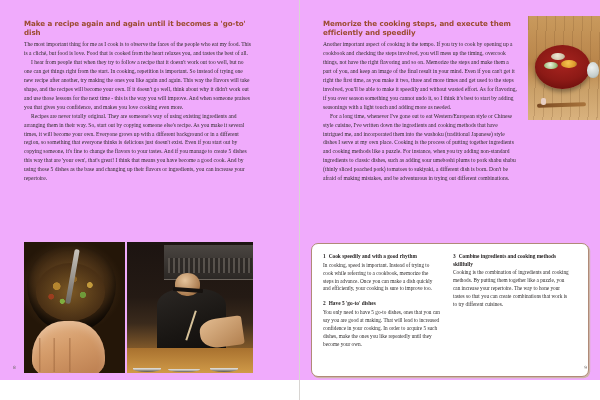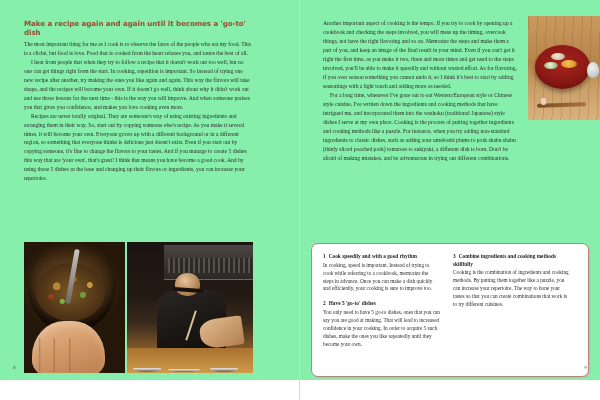--- a/index.html
+++ b/index.html
@@ -26,21 +26,21 @@
     top: 0;
     width: 1px;
     height: 400px;
     background: #d8d5d2;
   }
   .page {
     position: absolute;
     top: 0;
     height: 380px;
     box-sizing: border-box;
-    background: #86efac;
+    background: #f0abfc;
     padding-left: 12px;
   }
   .page-left  { left: 0;    width: 299px; }
   .page-right { left: 300px; width: 300px; }
 
   
   .chapter-heading {
     color: #9a4a2e;
     font-family: "DejaVu Sans", sans-serif;
     font-size: 7.1px;
@@ -369,20 +369,21 @@
     </div>
 
     <div class="folio folio-left">8</div>
   </div>
 
   <div class="gutter"></div>
 
   <div class="page page-right">
 
     <div class="right-inner">
+      <h2 class="chapter-heading">Memorize the cooking steps, and execute them efficiently and speedily</h2>
 
       <div class="body-col">
         <p>Another important aspect of cooking is the tempo. If you try to cook by opening up a cookbook and checking the steps involved, you will mess up the timing, overcook things, not have the right flavoring and so on. Memorize the steps and make them a part of you, and keep an image of the final result in your mind. Even if you can't get it right the first time, as you make it two, three and more times and get used to the steps involved, you'll be able to make it speedily and without wasted effort. As for flavoring, if you over season something you cannot undo it, so I think it's best to start by adding seasonings with a light touch and adding more as needed.</p>
         <p class="indent">For a long time, whenever I've gone out to eat Western/European style or Chinese style cuisine, I've written down the ingredients and cooking methods that have intrigued me, and incorporated them into the washoku (traditional Japanese) style dishes I serve at my own place. Cooking is the process of putting together ingredients and cooking methods like a puzzle. For instance, when you try adding non-standard ingredients to classic dishes, such as adding sour umeboshi plums to pork shabu shabu (thinly sliced poached pork) tomatoes to sukiyaki, a different dish is born. Don't be afraid of making mistakes, and be adventurous in trying out different combinations.</p>
       </div>
     </div>
 
     <div class="right-photo">
       <div class="ph-tray-bg"></div>
       <div class="tray">

